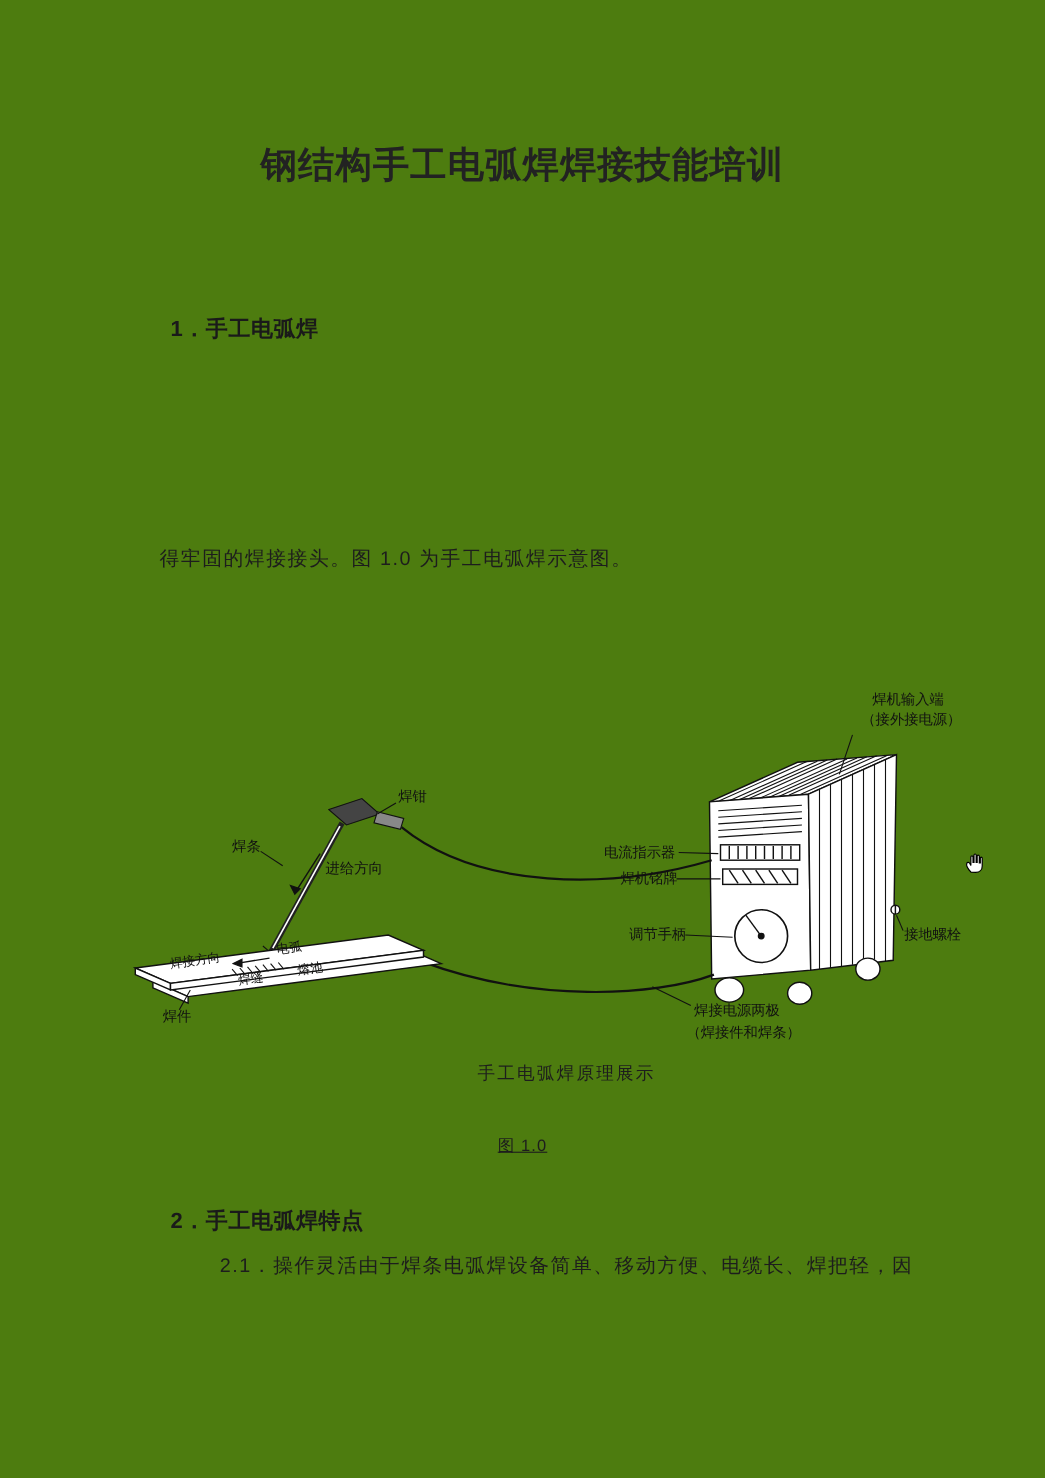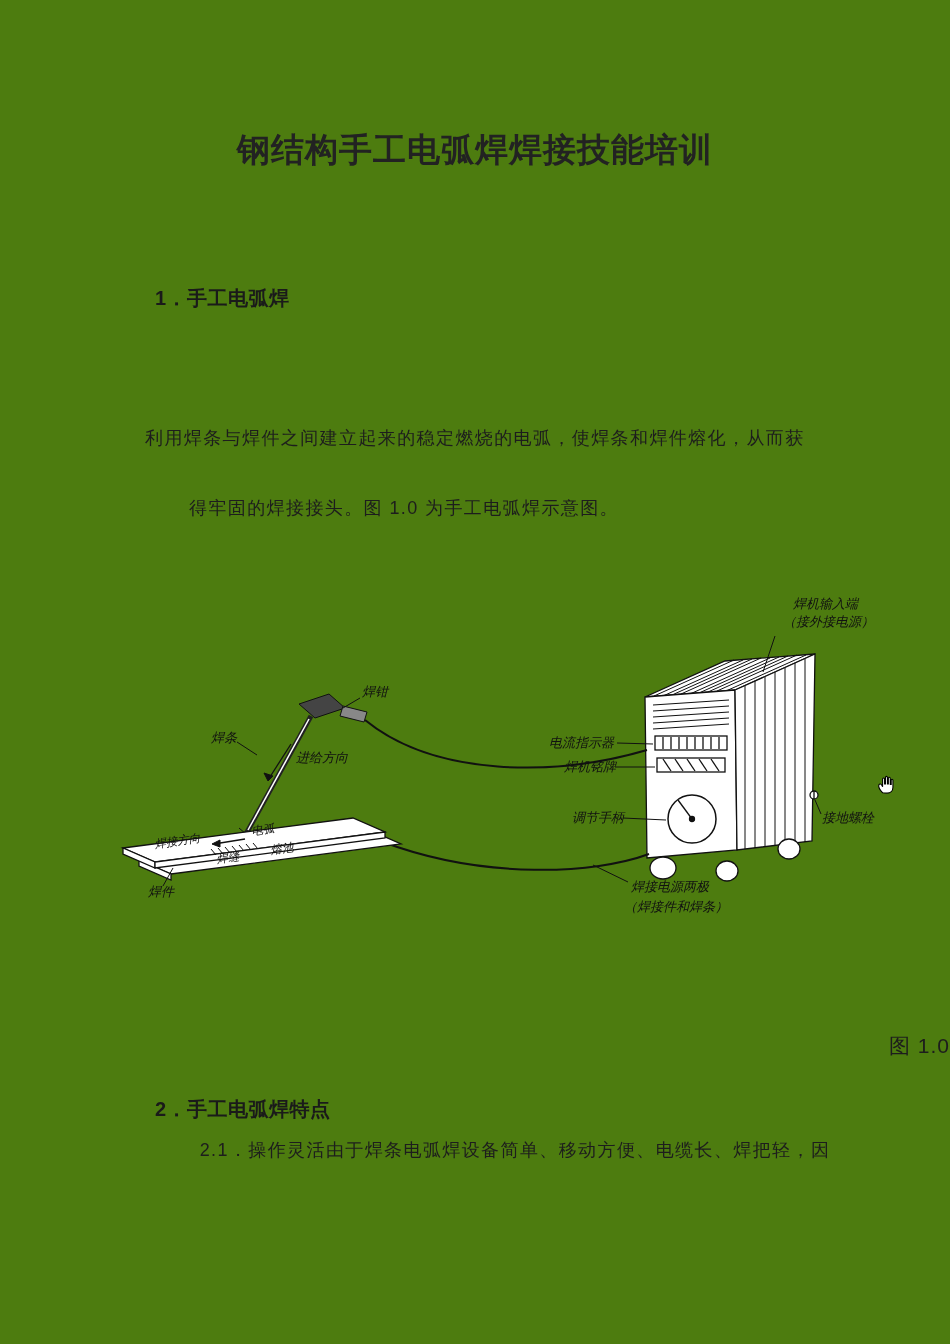--- a/index.html
+++ b/index.html
@@ -21,44 +21,43 @@
     font-size:20px;font-weight:bold;color:#1a1a1a;letter-spacing:0.5px;
   }
   .s1{top:285px;}
   .s2{top:1096px;}
   .body-line{
     position:absolute;left:145px;width:690px;margin:0;
     font-size:18px;line-height:28px;letter-spacing:1.4px;color:#1d1d1d;
   }
   .l1{top:350px;padding-left:36px;width:660px;}
   .l2{top:424px;}
-  .l3{top:494px;margin-left:44px;}
+  .l3{top:494px;}
   .l4{top:1136px;padding-left:40px;width:660px;text-align:center;}
-  .figure-wrap{position:absolute;left:115px;top:592px;width:800px;height:360px;font-style:italic;}
+  .figure-wrap{position:absolute;left:115px;top:624px;width:800px;height:360px;}
   .fig-caption{
     position:absolute;left:115px;top:966px;width:800px;text-align:center;
     font-size:16px;letter-spacing:2px;color:#1d1d1d;
   }
   .fig-number{
-    position:absolute;left:0;top:1032px;width:950px;text-align:right;
-    font-size:21px;letter-spacing:1px;color:#1d1d1d;
+    position:absolute;left:0;top:1032px;width:950px;text-align:center;
+    font-size:15px;letter-spacing:1px;color:#1d1d1d;text-decoration:underline;
   }
   .hand-cursor{position:absolute;left:875px;top:772px;}
   svg text{font-family:"Liberation Sans","DejaVu Sans",sans-serif;}
 </style>
 </head>
 <body>
 
 <div class="page">
 
   <h1 class="doc-title">钢结构手工电弧焊焊接技能培训</h1>
 
   <div class="sec-heading s1">1．手工电弧焊</div>
 
-  <p class="body-line l2">利用焊条与焊件之间建立起来的稳定燃烧的电弧，使焊条和焊件熔化，从而获</p>
   <p class="body-line l3">得牢固的焊接接头。图 1.0 为手工电弧焊示意图。</p>
 
   <div class="figure-wrap">
     <svg width="800" height="360" viewBox="0 0 800 360">
 
       <g stroke="#111" fill="none" stroke-width="1.3">
 
         <polygon points="530,105 620,98 700,62 610,69" fill="#ffffff"></polygon>
         <g stroke-width="1">
           <line x1="539" y1="104" x2="619" y2="68"></line>
@@ -207,20 +206,21 @@
         <text x="137" y="243" font-size="11.5" transform="rotate(-8 137 243)">电弧</text>
         <text x="102" y="271" font-size="11.5" transform="rotate(-8 102 271)">焊缝</text>
         <text x="156" y="262" font-size="11.5" transform="rotate(-8 156 262)">熔池</text>
         <text x="33" y="304">焊件</text>
         <text x="516" y="299">焊接电源两极</text>
         <text x="509" y="319">（焊接件和焊条）</text>
       </g>
     </svg>
   </div>
 
+  <div class="fig-caption">手工电弧焊原理展示</div>
   <div class="fig-number">图 1.0</div>
 
   <div class="sec-heading s2">2．手工电弧焊特点</div>
   <p class="body-line l4">2.1．操作灵活由于焊条电弧焊设备简单、移动方便、电缆长、焊把轻，因</p>
 
   <svg class="hand-cursor" width="22" height="24" viewBox="0 0 20 20">
     <path d="M7 18 C4.5 15.5 3 12.5 3.5 10.8 C4 9.6 5.6 9.7 6.1 11 L6.9 12.6 L6.9 5.6 C6.9 4.2 8.7 4.2 8.7 5.6 L8.7 10 L9.5 10 L9.5 4.1 C9.5 2.7 11.3 2.7 11.3 4.1 L11.3 10 L12.1 10 L12.1 4.9 C12.1 3.6 13.9 3.6 13.9 4.9 L13.9 10.5 L14.7 10.5 L14.7 6.6 C14.7 5.4 16.3 5.4 16.3 6.6 L16.3 13 C16.3 16.2 14 18.3 11 18.3 Z" fill="#ffffff" stroke="#000000" stroke-width="1"></path>
   </svg>
 
 </div>

